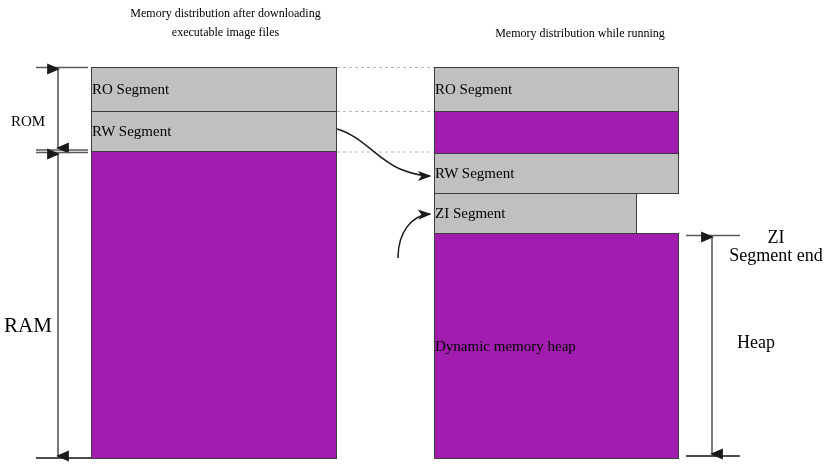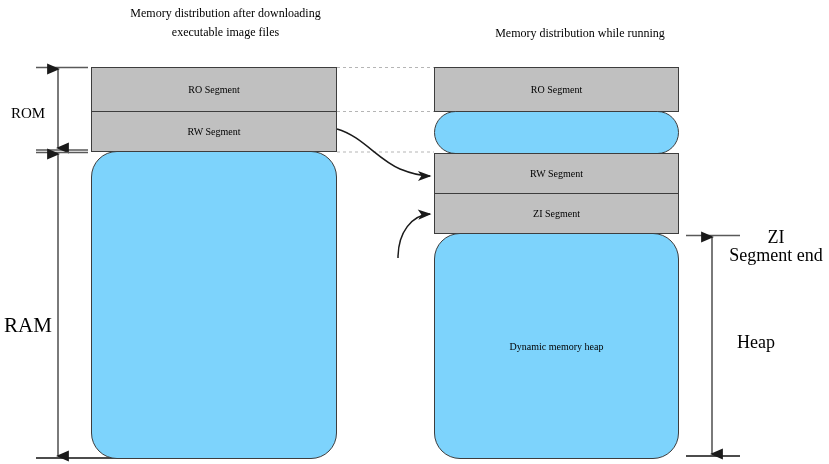--- a/index.html
+++ b/index.html
@@ -36,41 +36,40 @@
   #title-left  { left: 108px; top: 4px;  width: 235px; }
   #title-right { left: 460px; top: 12px; width: 240px; margin-top: 12px; }
 
   
   .block {
     position: absolute;
     box-sizing: border-box;
     border: 1.6px solid #3d3d3d;
     display: flex;
     align-items: center;
-    justify-content: center;
-    font-size: 10px;
+    font-size: 15px;
   }
   .seg-gray  { background: #c0c0c0; }
-  .seg-light { background: #7dd3fc; border-radius: 26px; }
+  .seg-light { background: #a21caf; }
 
   
   #left-ro   { left: 91px;  top: 67px;  width: 246px; height: 45px; }
   #left-rw   { left: 91px;  top: 111px; width: 246px; height: 41px; }
   #left-free { left: 91px;  top: 151px; width: 246px; height: 308px; }
 
   
   #right-ro   { left: 434px; top: 67px;  width: 245px; height: 45px; }
   #right-gap  { left: 434px; top: 111px; width: 245px; height: 43px; }
   #right-rw   { left: 434px; top: 153px; width: 245px; height: 41px; }
-  #right-zi   { left: 434px; top: 193px; width: 245px; height: 41px; }
+  #right-zi   { left: 434px; top: 193px; width: 203px; height: 41px; }
   #right-heap { left: 434px; top: 233px; width: 245px; height: 226px;
                 align-items: center; }
 
   
-  #label-rom  { left: 2px;   top: 104px; width: 52px; font-size: 15px; }
+  #label-rom  { left: 2px;   top: 112px; width: 52px; font-size: 15px; }
   #label-ram  { left: 2px;   top: 316px; width: 52px; font-size: 21px; }
   #label-zi   { left: 726px; top: 228px; width: 100px; font-size: 18px; }
   #label-heap { left: 726px; top: 333px; width: 60px;  font-size: 18px; }
 </style>
 </head>
 <body>
 
 <svg id="canvas" viewBox="0 0 829 464" xmlns="http://www.w3.org/2000/svg">
 
   <defs>

